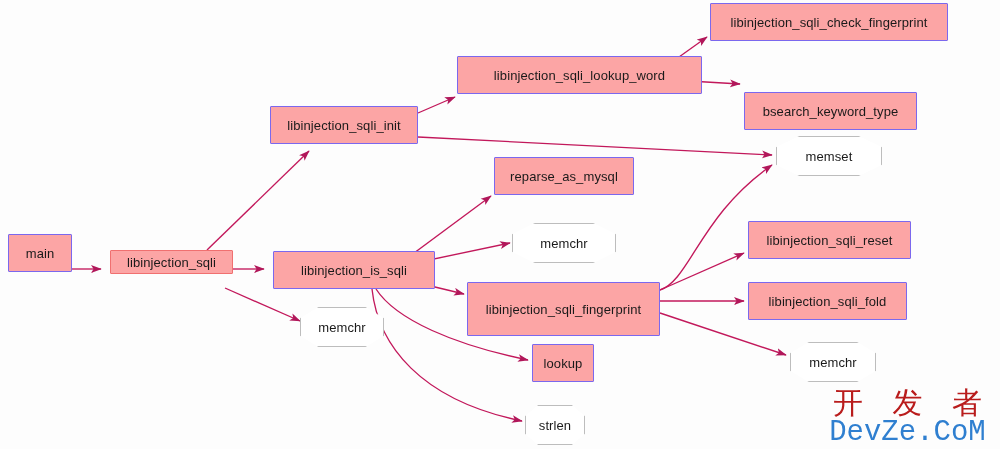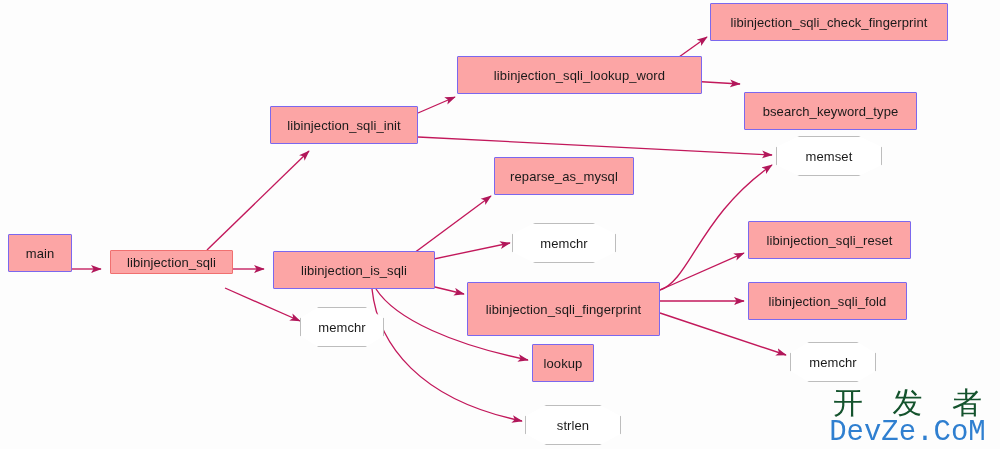--- a/index.html
+++ b/index.html
@@ -63,21 +63,21 @@
   }
   .watermark {
     position: absolute;
     right: 8px;
     bottom: 2px;
     text-align: center;
     user-select: none;
   }
   .wm-cn {
     font-size: 30px;
-    color: #14532d;
+    color: #b91c1c;
     letter-spacing: 10px;
     font-family: "DejaVu Sans", sans-serif;
     line-height: 1.05;
     padding-left: 10px;
   }
   .wm-en {
     font-size: 29px;
     color: #2f7fd0;
     font-family: Liberation Mono, monospace;
     line-height: 1.0;
@@ -194,21 +194,21 @@
 
   <div class="node oct" style="left:790px; top:342px; width:86px; height:40px;">
     <span class="oct-shape"></span>
     <span class="oct-label">memchr</span>
   </div>
 
   <div class="node box" style="left:532px; top:344px; width:62px; height:38px;">
     <span>lookup</span>
   </div>
 
-  <div class="node oct" style="left:525px; top:405px; width:96px; height:40px;border-radius:13px;">
+  <div class="node oct" style="left:525px; top:405px; width:60px; height:40px;border-radius:13px;">
     <span class="oct-shape"></span>
     <span class="oct-label">strlen</span>
   </div>
 
   <div class="watermark">
     <div class="wm-cn">开 发 者</div>
     <div class="wm-en">DevZe.CoM</div>
   </div>
 
 </div>

